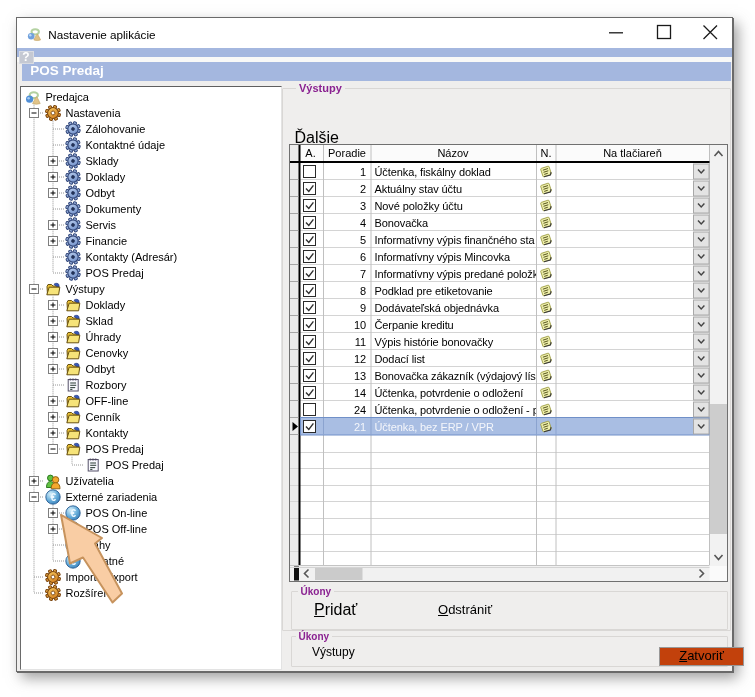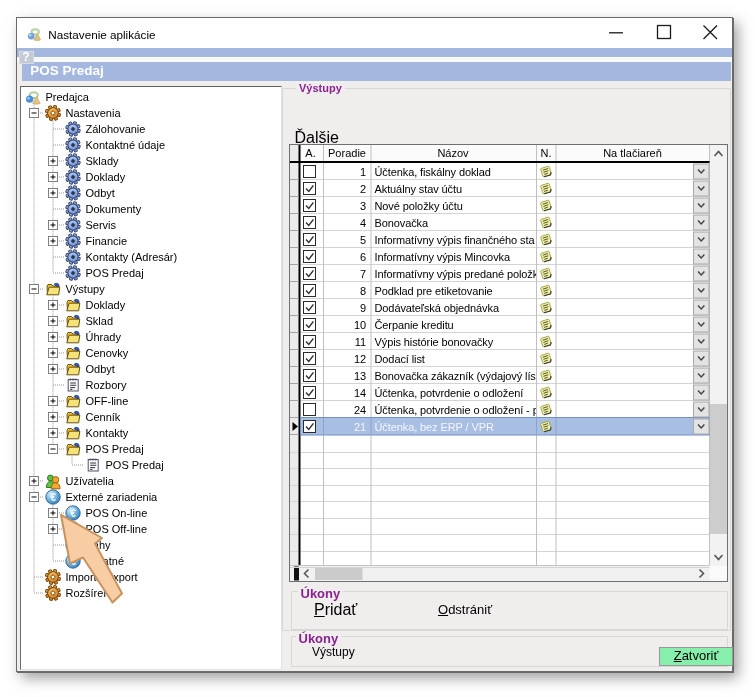--- a/index.html
+++ b/index.html
@@ -9,24 +9,24 @@
 .title-tx { position:absolute; left:31.3px; top:10px; font-size:11.7px; color:#000; }
 .bluestrip { position:absolute; left:0; top:29.5px; width:100%; height:9px; background:#a4b7df; }
 .gapband { position:absolute; left:0; top:38.5px; width:100%; height:5.5px; background:#f9f9f7; }
 .helpbtn { position:absolute; left:1.5px; top:32.5px; width:15px; height:13px; background:#c5c9d3; border:1px solid #d8dbe2; color:#fff; font-weight:bold; font-size:12px; text-align:center; line-height:11.5px; z-index:5; }
 .hdr { position:absolute; left:5.4px; top:44px; width:708.6px; height:18.9px; background:#a4b7df; color:#fff; font-weight:bold; }
 .hdr .l { position:absolute; left:7.8px; top:1.4px; font-size:13.5px; }
 .hdr .r { position:absolute; right:6px; top:3px; font-size:11px; letter-spacing:-0.18px; }
 .tree { position:absolute; left:3px; top:68px; width:261.5px; height:584px; background:#fff; border:1px solid #e3e3e3; border-top:1.5px solid #5f5f5f; border-left:1px solid #6a6a6a; }
 .gb { position:absolute; border:1px solid #d9d7d5; border-radius:1px; }
 .gb > span { position:absolute; top:-7px; left:13px; background:#efeeed; padding:0 3px; font-size:11px; font-weight:bold; color:#8a2191; }
-.gb > span.sm { font-size:13px; top:-6px; }
+.gb > span.sm { font-size:10px; top:-6px; }
 .lbl { position:absolute; font-size:16px; color:#000; }
 u { text-decoration:underline; }
-.btn { position:absolute; left:642px; top:629px; width:74px; height:18.5px; background:#86efac; border:1px solid #989898; font-size:13px; text-align:center; line-height:16.5px; }
+.btn { position:absolute; left:642px; top:629px; width:85px; height:18.5px; background:#c2410c; border:1px solid #989898; font-size:13px; text-align:center; line-height:16.5px; }
 </style></head>
 <body>
 <div class="abs win">
   <div class="titlebar">
     <svg class="title-ic" width="15" height="15" viewBox="0 0 15 15">
         <ellipse cx="8.2" cy="4.8" rx="3.7" ry="2.6" fill="none" stroke="#b4d2a2" stroke-width="2"></ellipse>
         <circle cx="4.2" cy="9.3" r="3.3" fill="#70a0dc"></circle>
         <circle cx="3.3" cy="8.3" r="1.2" fill="#bcd8f4"></circle>
         <path d="M6.8 12.9 Q9.8 6.8 10.4 7.2 Q11 7.6 13.6 12.9 Q10.2 14.2 6.8 12.9 Z" fill="#dfc183" stroke="#c3a161" stroke-width="0.6"></path>
       </svg>

